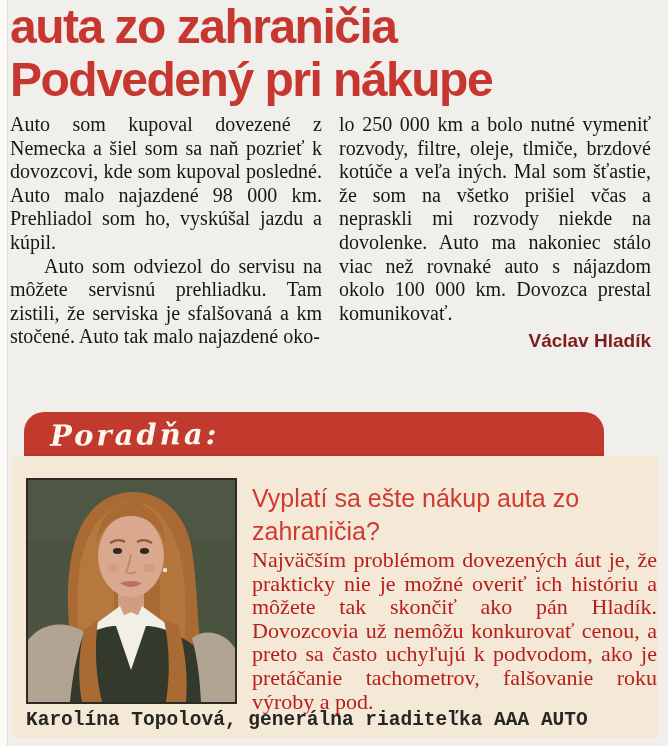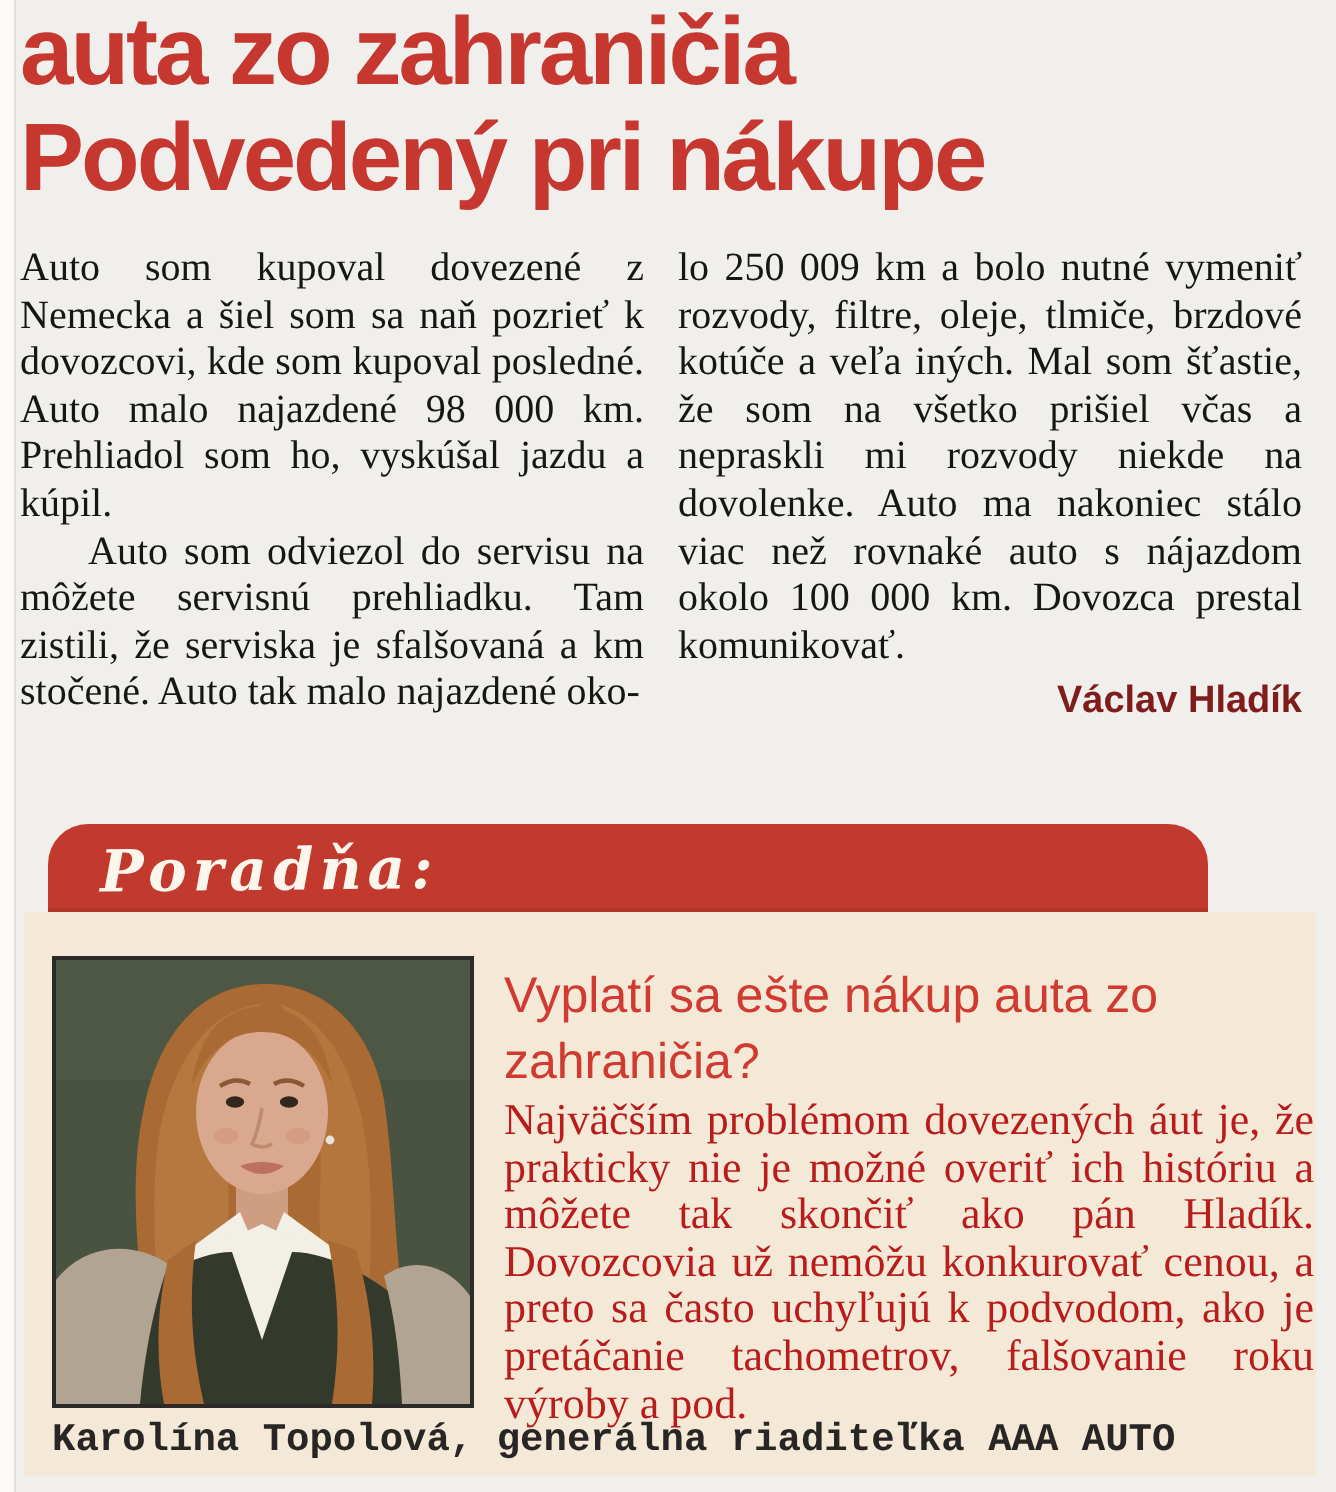--- a/index.html
+++ b/index.html
@@ -26,21 +26,21 @@
     font-family:"Liberation Sans", sans-serif;
     font-weight:700;
     font-size:48px;line-height:53px;
     letter-spacing:-1.5px;
     color:#c5372f;
   }
   .headline .hl-line{display:block;}
 
   
   .columns{
-    position:absolute;left:10px;top:123px;width:650px;
+    position:absolute;left:10px;top:113px;width:650px;
     display:flex;gap:17px;
   }
   .col{width:312px;}
   .col p{
     margin:0;
     font-size:20px;line-height:23.6px;
     text-align:justify;
     color:#161616;
   }
   .col p.indented{text-indent:34px;}
@@ -108,21 +108,21 @@
     <span class="hl-line">auta zo zahraničia</span>
     <span class="hl-line">Podvedený pri nákupe</span>
   </h1>
 
   <div class="columns">
     <div class="col">
       <p>Auto som kupoval dovezené z Nemecka a šiel som sa naň pozrieť k dovozcovi, kde som kupoval posledné. Auto malo najazdené 98 000 km. Prehliadol som ho, vyskúšal jazdu a kúpil.</p>
       <p class="indented">Auto som odviezol do servisu na môžete servisnú prehliadku. Tam zistili, že serviska je sfalšovaná a km stočené. Auto tak malo najazdené oko-</p>
     </div>
     <div class="col">
-      <p>lo 250 009 km a bolo nutné vymeniť rozvody, filtre, oleje, tlmiče, brzdové kotúče a veľa iných. Mal som šťastie, že som na všetko prišiel včas a nepraskli mi rozvody niekde na dovolenke. Auto ma nakoniec stálo viac než rovnaké auto s nájazdom okolo 100 000 km. Dovozca prestal komunikovať.</p>
+      <p>lo 250 000 km a bolo nutné vymeniť rozvody, filtre, oleje, tlmiče, brzdové kotúče a veľa iných. Mal som šťastie, že som na všetko prišiel včas a nepraskli mi rozvody niekde na dovolenke. Auto ma nakoniec stálo viac než rovnaké auto s nájazdom okolo 100 000 km. Dovozca prestal komunikovať.</p>
       <div class="byline">Václav Hladík</div>
     </div>
   </div>
 
   <div class="advice-banner">
     <span class="banner-label">Poradňa:</span>
   </div>
 
   <div class="advice-box"></div>
 

